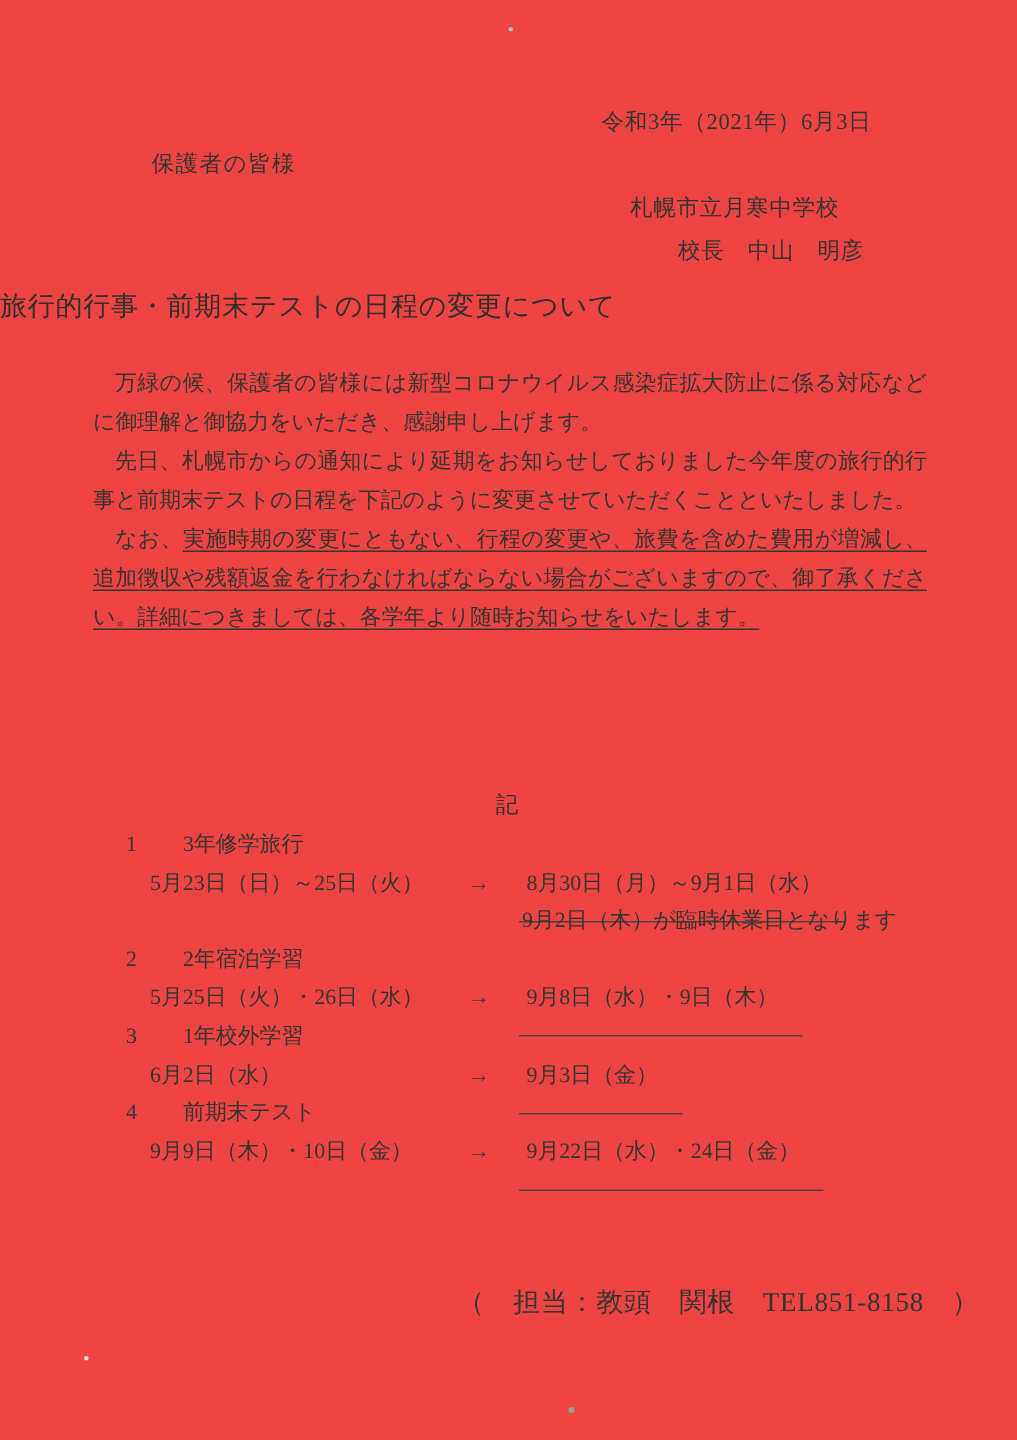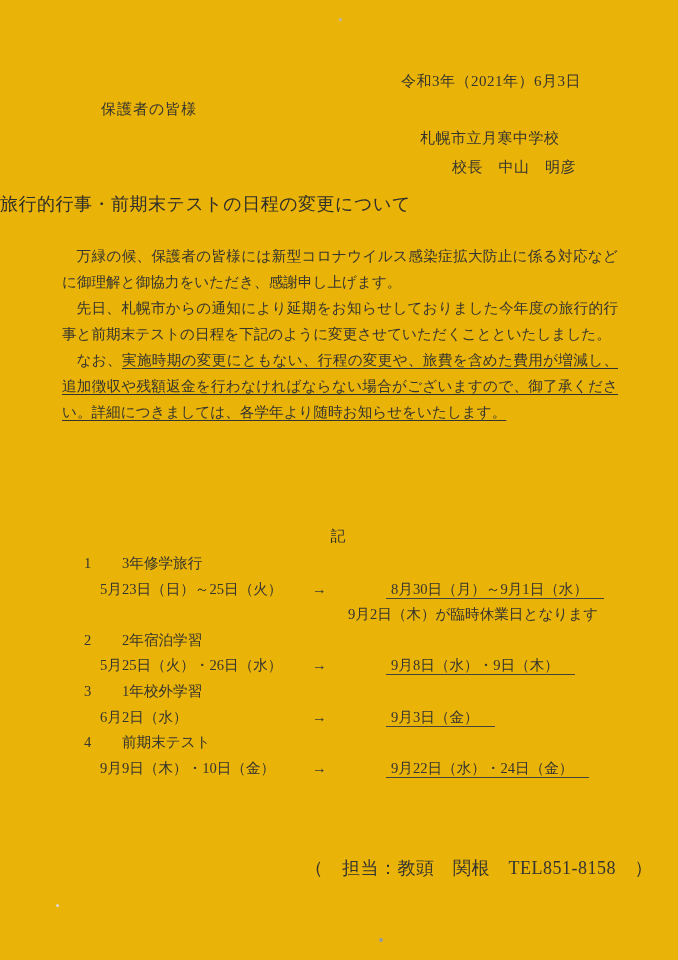--- a/index.html
+++ b/index.html
@@ -1,20 +1,20 @@
 <!DOCTYPE html>
 <html><head>
 <meta charset="utf-8">
 <style>
   html,body{margin:0;padding:0;background:#e8e8e8;}
   .page{
     position:relative;
     width:678px;height:960px;
     margin:0 auto;
-    background:#eab308;
+    background:#ef4444;
     color:#35352f;
     font-family:"Liberation Serif","DejaVu Serif",serif;
     overflow:hidden;
     text-decoration:underline;
   }
   .line{position:absolute;font-size:15px;white-space:nowrap;}
   .date-line{top:72px;right:97px;letter-spacing:.5px;}
   .salutation{top:100px;left:101px;letter-spacing:1px;}
   .school-line{top:129px;left:420px;letter-spacing:.5px;}
   .principal-line{top:158px;left:452px;letter-spacing:.5px;}
@@ -43,22 +43,21 @@
   }
   .schedule-list .row{
     height:25.6px;line-height:25.6px;white-space:nowrap;
   }
   .row.title-row .num{display:inline-block;width:38px;}
   .row.date-row{padding-left:16px;}
   .row.date-row .old-date{display:inline-block;width:212px;}
   .row.date-row .arrow{display:inline-block;width:34px;color:#3a3a34;}
   .row.date-row .new-date{
     border-bottom:1.4px solid #45453e;
-    padding:0 16px 1px 5px;
-    margin-left:40px;
+    padding:0 16px 17px 5px;
   }
   .row.note-row{padding-left:264px;}
   .footer-contact{
     position:absolute;top:856px;left:305px;
     font-size:18px;white-space:nowrap;letter-spacing:.5px;
   }
   .speck{position:absolute;border-radius:50%;background:#b9b9b5;}
   .speck-1{top:18px;left:339px;width:3px;height:3px;}
   .speck-2{top:938px;left:379px;width:4px;height:4px;background:#9b9b97;}
   .speck-3{top:904px;left:56px;width:3px;height:3px;background:#dcdcd8;}

